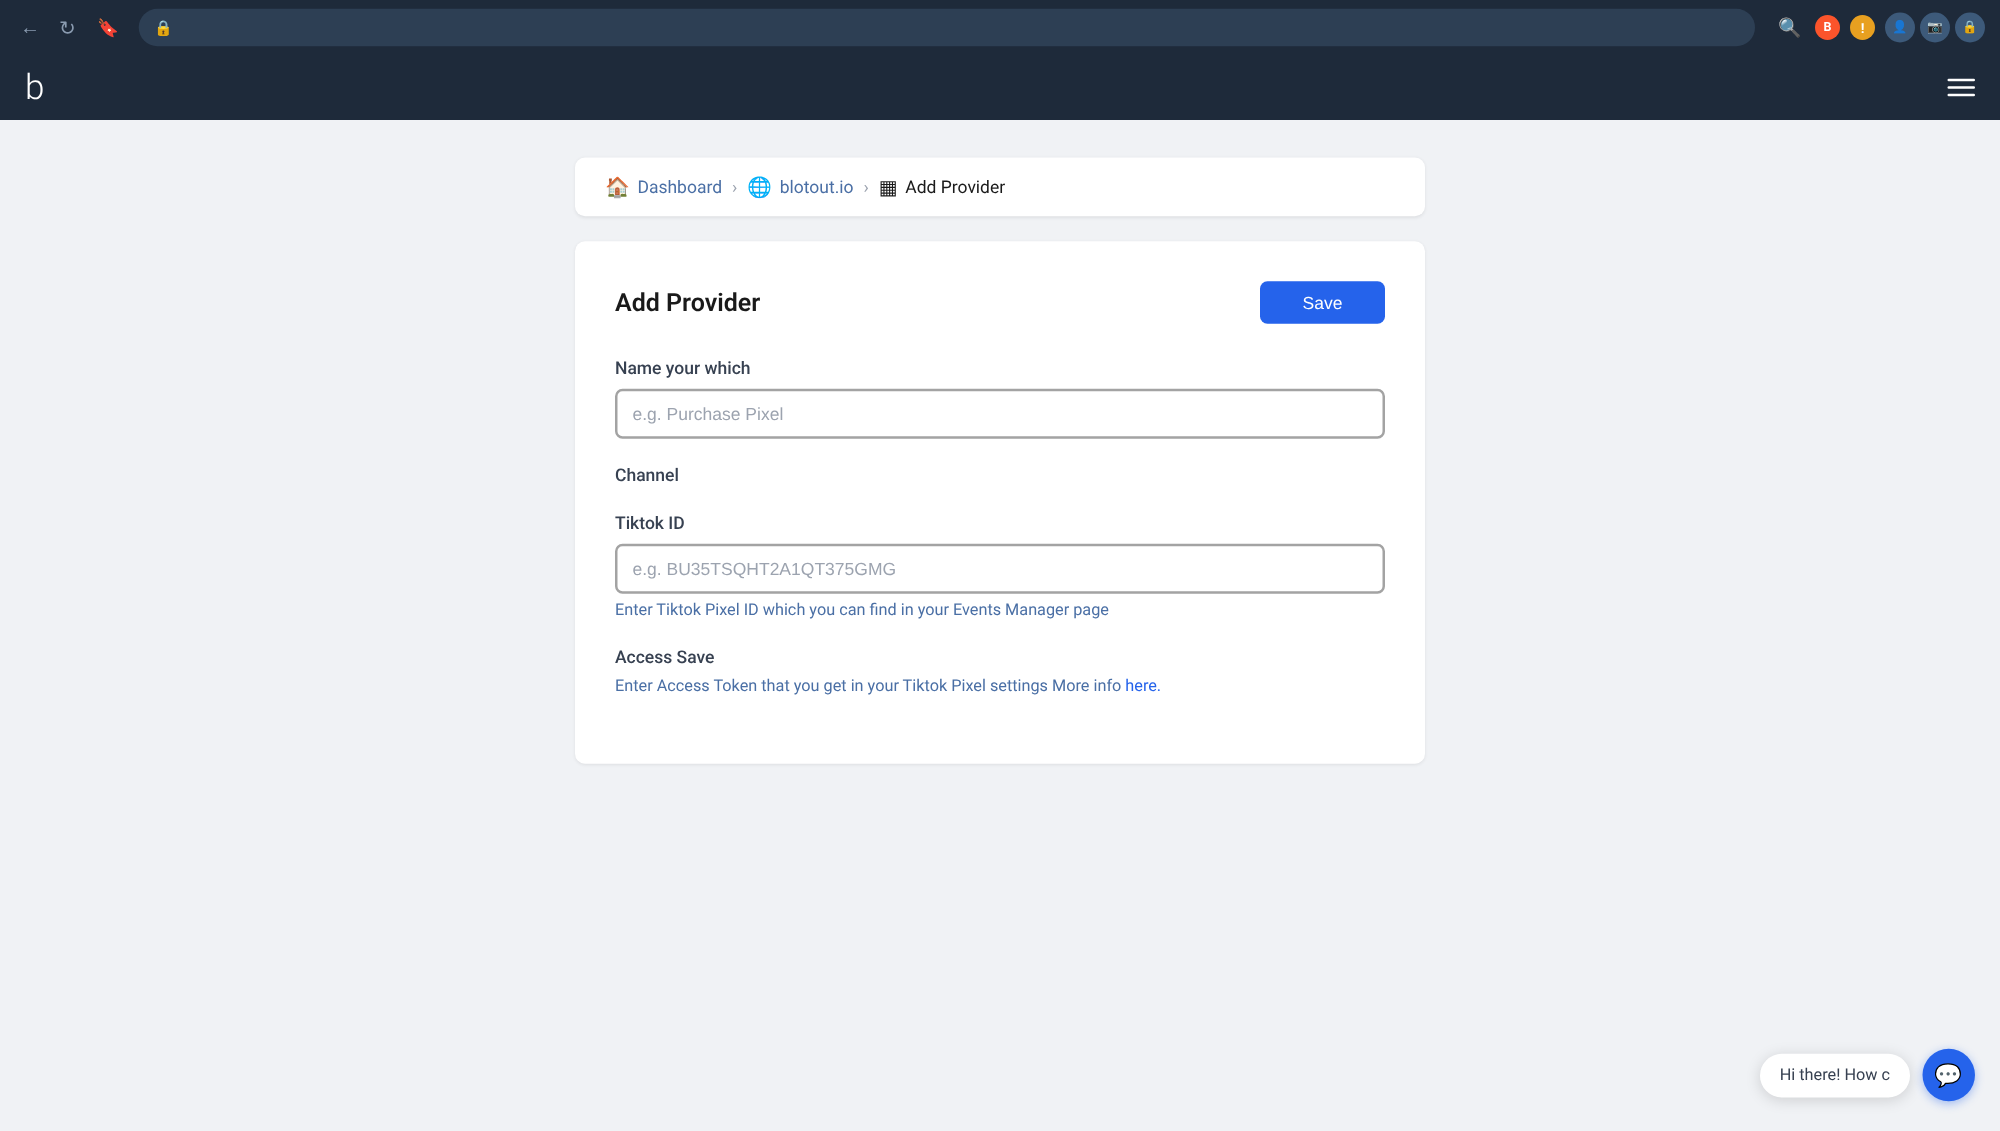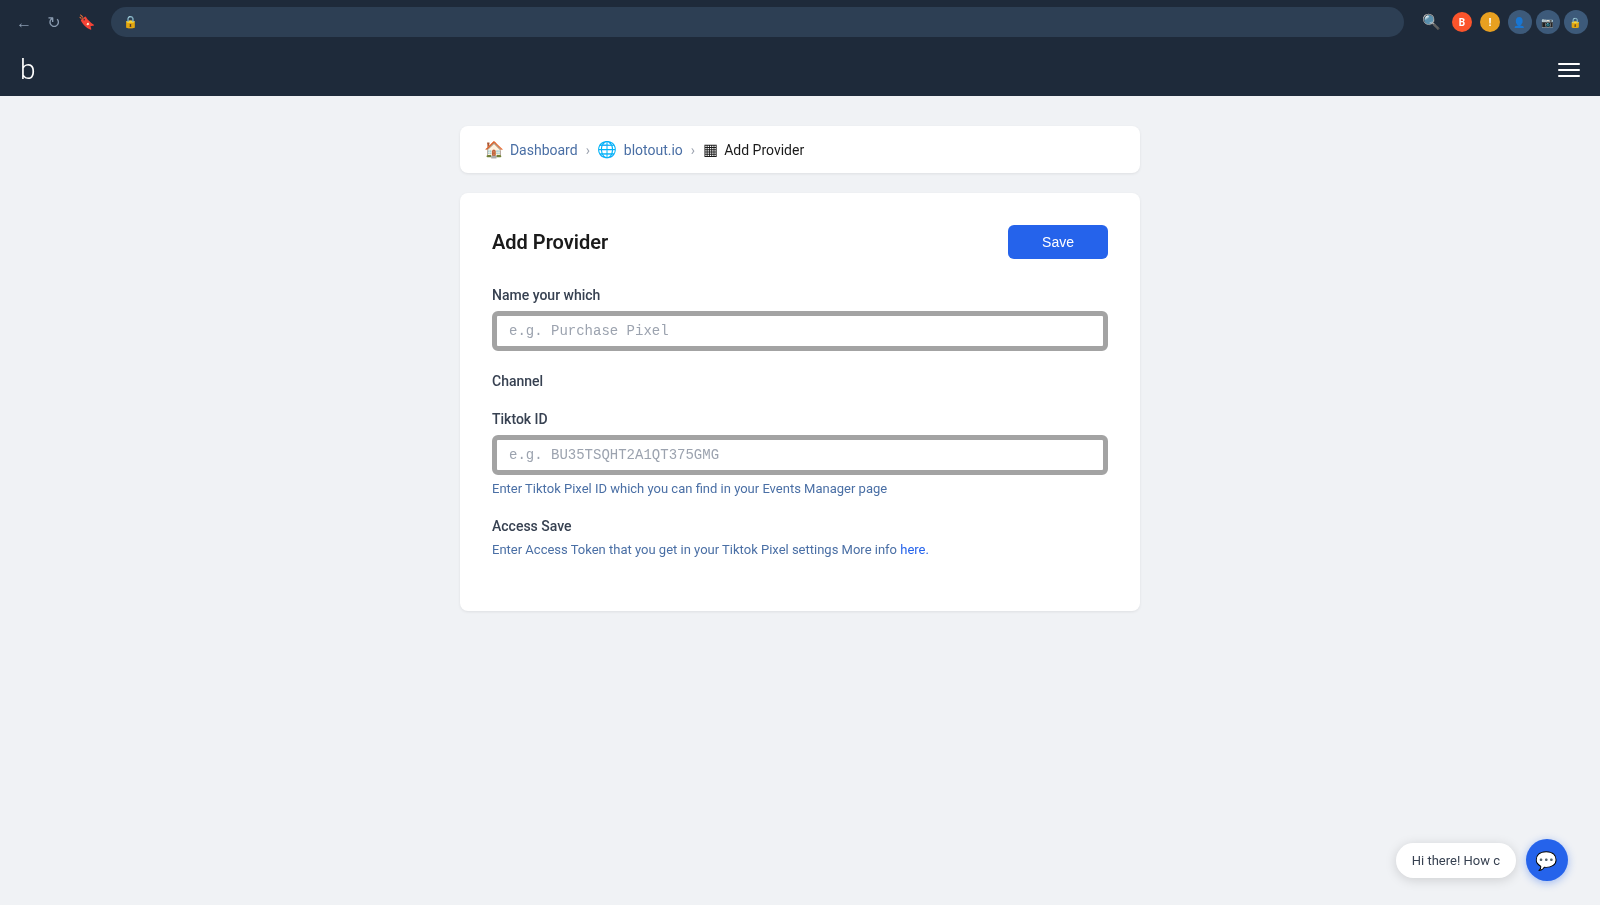--- a/index.html
+++ b/index.html
@@ -214,28 +214,27 @@
     .form-label {
       display: block;
       font-size: 14px;
       font-weight: 500;
       color: #374151;
       margin-bottom: 8px;
     }
     .form-input {
       width: 100%;
       height: 40px;
-      border: 5px solid #a3a3a3;
+      border: 2px solid #a3a3a3;
       border-radius: 6px;
       padding: 0 12px;
       font-size: 14px;
       color: #374151;
       outline: none;
       background: white;
-      font-family: Liberation Mono, monospace;
     }
     .form-input::placeholder {
       color: #9ca3af;
     }
     .select-wrapper {
       position: relative;
     }
     .form-select {
       width: 100%;
       height: 40px;
@@ -265,21 +264,21 @@
     }
     .form-help-text a {
       color: #2563eb;
       text-decoration: none;
     }
 
     
     .chat-widget {
       position: fixed;
       bottom: 24px;
-      right: 32px;
+      right: 20px;
       display: flex;
       align-items: center;
       gap: 10px;
     }
     .chat-bubble {
       background: white;
       border-radius: 20px;
       padding: 10px 16px;
       font-size: 13px;
       color: #374151;

